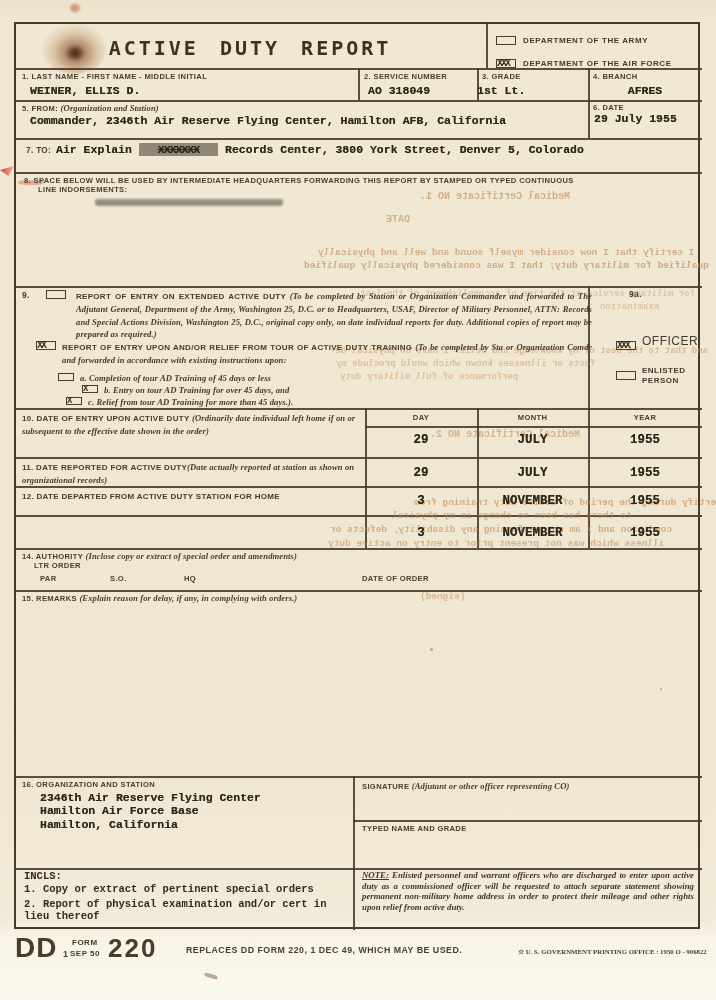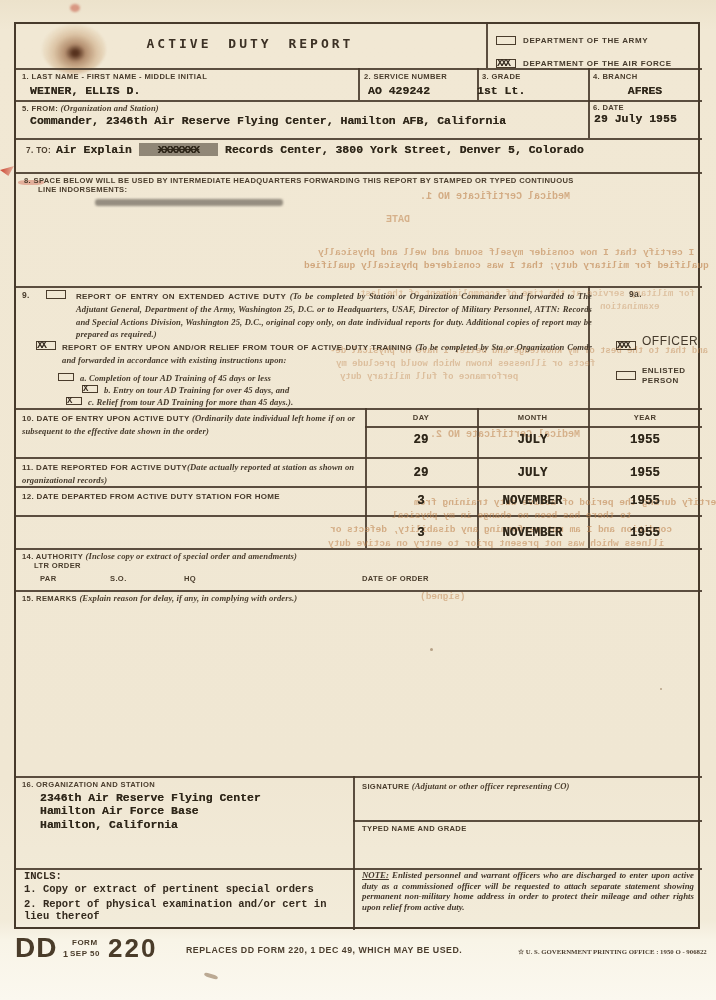--- a/index.html
+++ b/index.html
@@ -6,21 +6,21 @@
   .page{position:relative;width:716px;height:1000px;overflow:hidden;
     background:linear-gradient(180deg,#ece2cb 0%,#f1e8d4 3%,#f0e7d3 78%,#f2ebd9 92%,#f8f4e7 94%,#fbf8ef 100%);
     font-family:"Liberation Sans","DejaVu Sans",sans-serif;color:#453a2c;}
   .sheet{position:absolute;left:14px;top:22px;width:686px;height:907px;border:2.5px solid #473a2b;box-sizing:border-box;}
   .hl,.vl{position:absolute;background:rgba(70,56,42,.88);}
   .hl{height:1.6px;}
   .vl{width:1.6px;}
   .lbl{position:absolute;font-size:7.6px;font-weight:bold;letter-spacing:.35px;color:#4a3d2d;white-space:nowrap;}
   .it{font-family:"Liberation Serif","DejaVu Serif",serif;font-style:italic;font-weight:bold;font-size:8.6px;letter-spacing:.1px;}
   .typed{position:absolute;font-family:"Liberation Mono","DejaVu Sans Mono",monospace;font-size:11.5px;font-weight:bold;color:#2e2619;white-space:nowrap;text-shadow:0 0 .4px rgba(46,38,25,.7);}
-  .title{position:absolute;left:14px;top:36px;width:472px;text-align:center;font-family:"DejaVu Sans Mono","Liberation Mono",monospace;font-size:13px;font-weight:bold;letter-spacing:3px;word-spacing:6px;color:#3c3125;}
+  .title{position:absolute;left:14px;top:36px;width:472px;text-align:center;font-family:"DejaVu Sans Mono","Liberation Mono",monospace;font-size:20px;font-weight:bold;letter-spacing:3px;word-spacing:6px;color:#3c3125;}
   .cbx{position:relative;display:inline-block;width:20px;height:9px;border:1.7px solid #4a3c2c;vertical-align:middle;box-sizing:border-box;}
   .cbx .g{position:absolute;left:0px;top:-2.5px;font-family:"Liberation Mono",monospace;font-weight:bold;font-size:10px;letter-spacing:-2px;color:#382d22;}
   .cbx.sm{width:16px;height:8px;}
   .caps{font-size:8px;font-weight:bold;letter-spacing:.3px;color:#473a2b;}
   .blk{position:absolute;line-height:10.3px;text-align:justify;}
   .dept-row{margin-bottom:5px;white-space:nowrap;}
   .dept-lbl{font-size:8px;font-weight:bold;letter-spacing:.6px;margin-left:7px;vertical-align:middle;}
   .sub-row{position:absolute;white-space:nowrap;}
   .sub-row .it{margin-left:6px;}
   .bleed{position:absolute;transform:scaleX(-1);font-family:"Liberation Mono","DejaVu Sans Mono",monospace;font-weight:bold;color:#c08550;filter:blur(.4px);white-space:nowrap;}
@@ -95,21 +95,21 @@
 
   <div class="title">ACTIVE DUTY REPORT</div>
   <div id="dept-list" style="position:absolute;left:496px;top:31px;">
       <div class="dept-row"><span class="cbx"></span><span class="dept-lbl">DEPARTMENT OF THE ARMY</span></div>
       <div class="dept-row"><span class="cbx"><span class="g">XXX</span></span><span class="dept-lbl">DEPARTMENT OF THE AIR FORCE</span></div>
     </div>
 
   <div class="lbl" style="left:22px;top:72px;">1. LAST NAME - FIRST NAME - MIDDLE INITIAL</div>
   <div class="typed" style="left:30px;top:84px;">WEINER, ELLIS D.</div>
   <div class="lbl" style="left:364px;top:72px;">2. SERVICE NUMBER</div>
-  <div class="typed" style="left:368px;top:84px;">AO 429242</div>
+  <div class="typed" style="left:368px;top:84px;">AO 318049</div>
   <div class="lbl" style="left:482px;top:72px;">3. GRADE</div>
   <div class="typed" style="left:477px;top:84px;width:111px;">1st Lt.</div>
   <div class="lbl" style="left:593px;top:72px;">4. BRANCH</div>
   <div class="typed" style="left:588px;top:84px;width:114px;text-align:center;">AFRES</div>
 
   <div class="lbl" style="left:22px;top:103px;"><span>5. FROM:</span> <span class="it">(Organization and Station)</span></div>
   <div class="typed" style="left:30px;top:114px;">Commander, 2346th Air Reserve Flying Center, Hamilton AFB, California</div>
   <div class="lbl" style="left:593px;top:103px;">6. DATE</div>
   <div class="typed" style="left:594px;top:112px;">29 July 1955</div>
 

